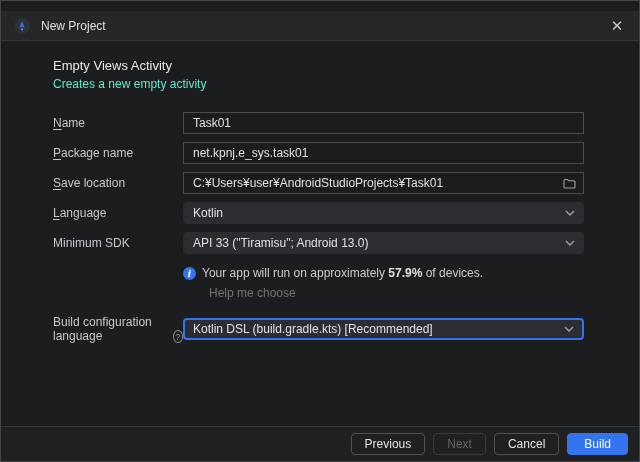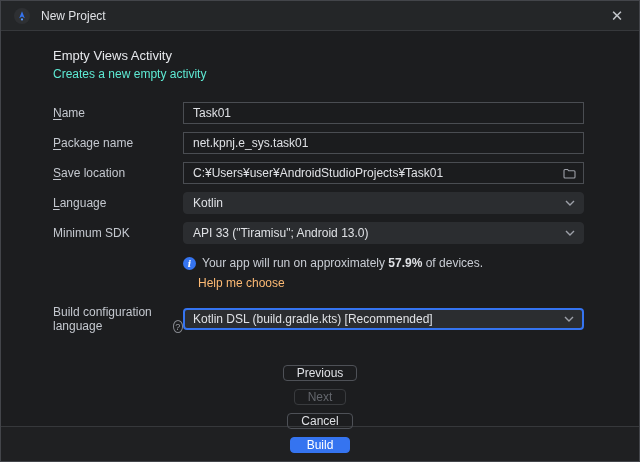--- a/index.html
+++ b/index.html
@@ -17,20 +17,21 @@
     overflow: hidden;
     color: #c9cdd4;
   }
   
   .titlebar {
     height: 30px;
     background: #242628;
     border-bottom: 1px solid #36383b;
     display: flex; align-items: center;
     padding: 0 10px 0 13px;
+    margin-top: 10px;
   }
   .app-icon { width: 16px; height: 16px; flex: 0 0 auto; }
   .win-title { margin-left: 11px; color: #dfe1e5; font-size: 12px; }
   .titlebar .spacer { flex: 1; }
   .close-btn {
     width: 24px; height: 24px;
     display: flex; align-items: center; justify-content: center;
     color: #c3c6cb; font-size: 15px; cursor: pointer; line-height: 1;
   }
   
@@ -79,40 +80,39 @@
   .info-icon {
     width: 13px; height: 13px; border-radius: 50%;
     background: #3574f0; color: #ffffff;
     font-size: 9px; font-weight: bold; font-style: italic;
     display: flex; align-items: center; justify-content: center;
     margin-right: 6px; margin-top: 1px; flex: 0 0 auto;
     font-family: "DejaVu Serif", serif;
   }
   .info-text { color: #c9cdd4; }
   .info-text b { color: #dfe1e5; }
-  .help-link { color: #fdba74; margin: 6px 0 0 15px; display: inline-block; cursor: pointer; }
+  .help-link { color: #737373; margin: 6px 0 0 26px; display: inline-block; cursor: pointer; }
   .build-row { margin-top: 18px; }
   .help-circle {
     width: 13px; height: 13px; border-radius: 50%;
     border: 1px solid #85888e; color: #9b9ea5;
     font-size: 9px; display: inline-flex;
     align-items: center; justify-content: center;
     margin-left: 6px; vertical-align: -2px;
   }
   .build-label { display: flex; align-items: flex-end; }
   
   .footer {
     position: absolute; left: 0; right: 0; bottom: 0;
     height: 35px;
     background: #1f2022;
     border-top: 1px solid #36383b;
     display: flex; align-items: center; justify-content: flex-end;
     gap: 8px;
-    padding: 8px 11px;
-    flex-direction: column;
+    padding: 0 11px;
   }
   .btn {
     height: 22px;
     border-radius: 4px;
     background: transparent;
     border: 1px solid #4e5157;
     color: #dfe1e5;
     font-family: "Liberation Sans", "DejaVu Sans", sans-serif;
     font-size: 12px;
     padding: 0 13px;

